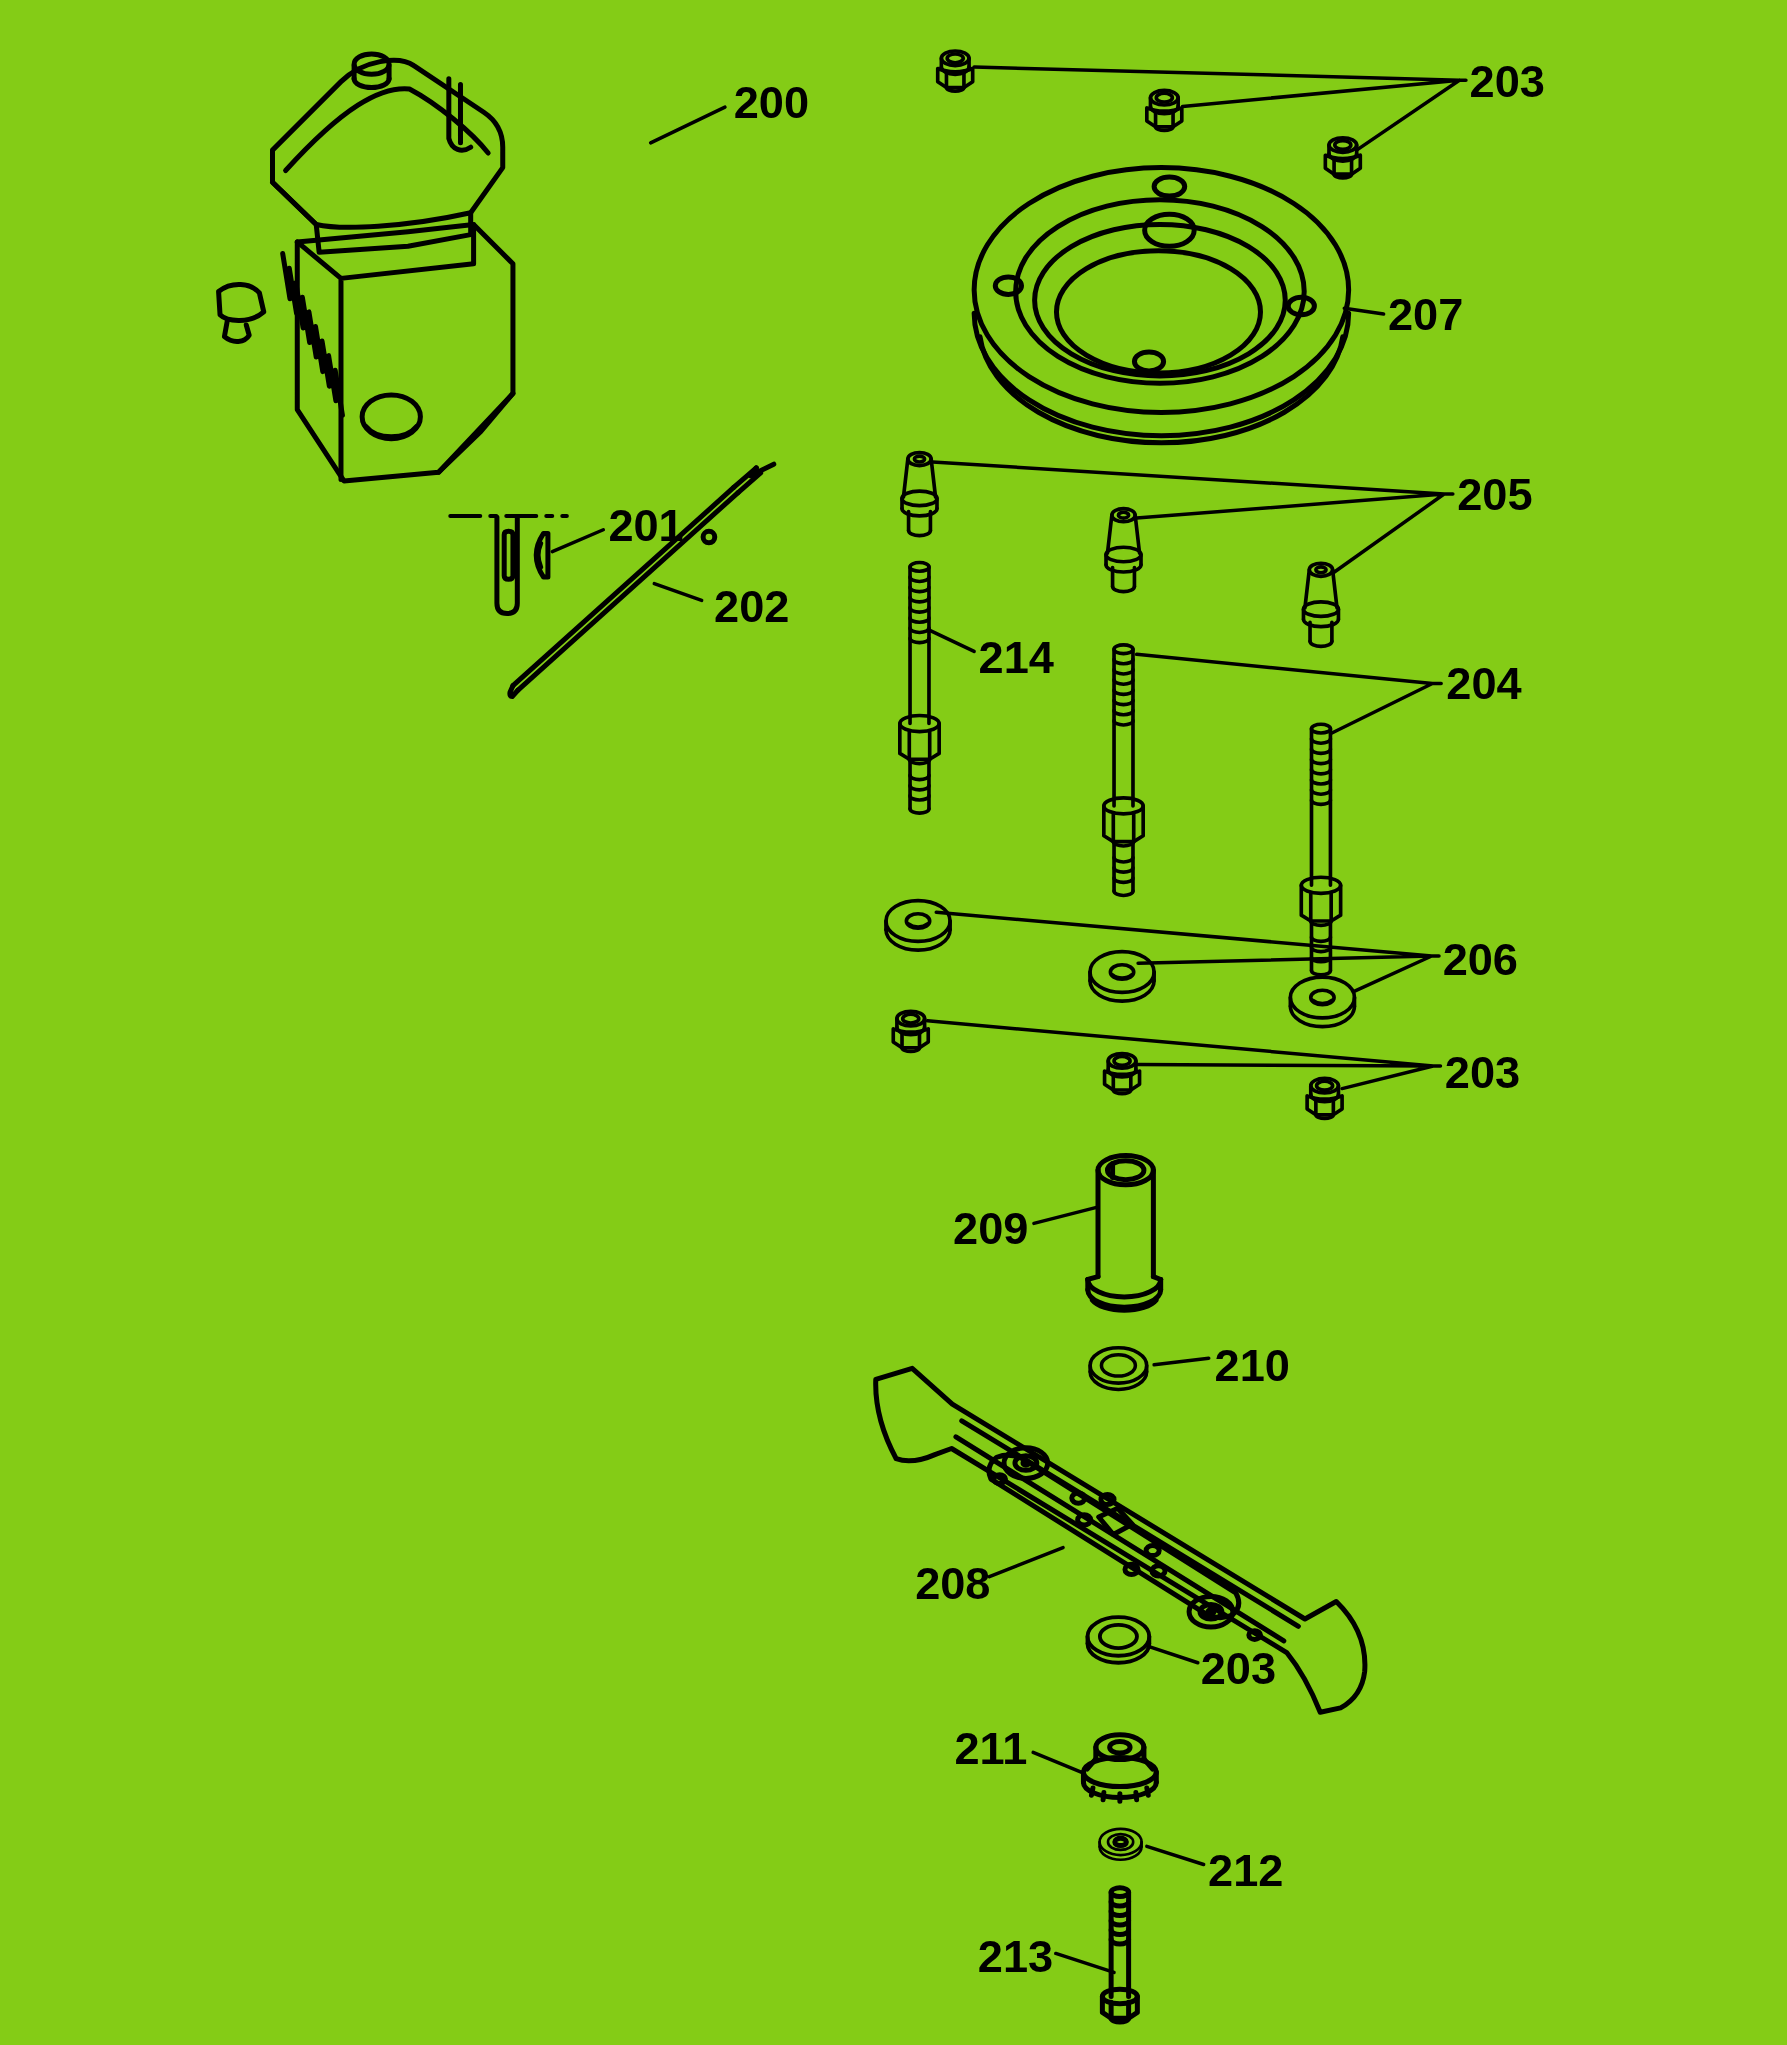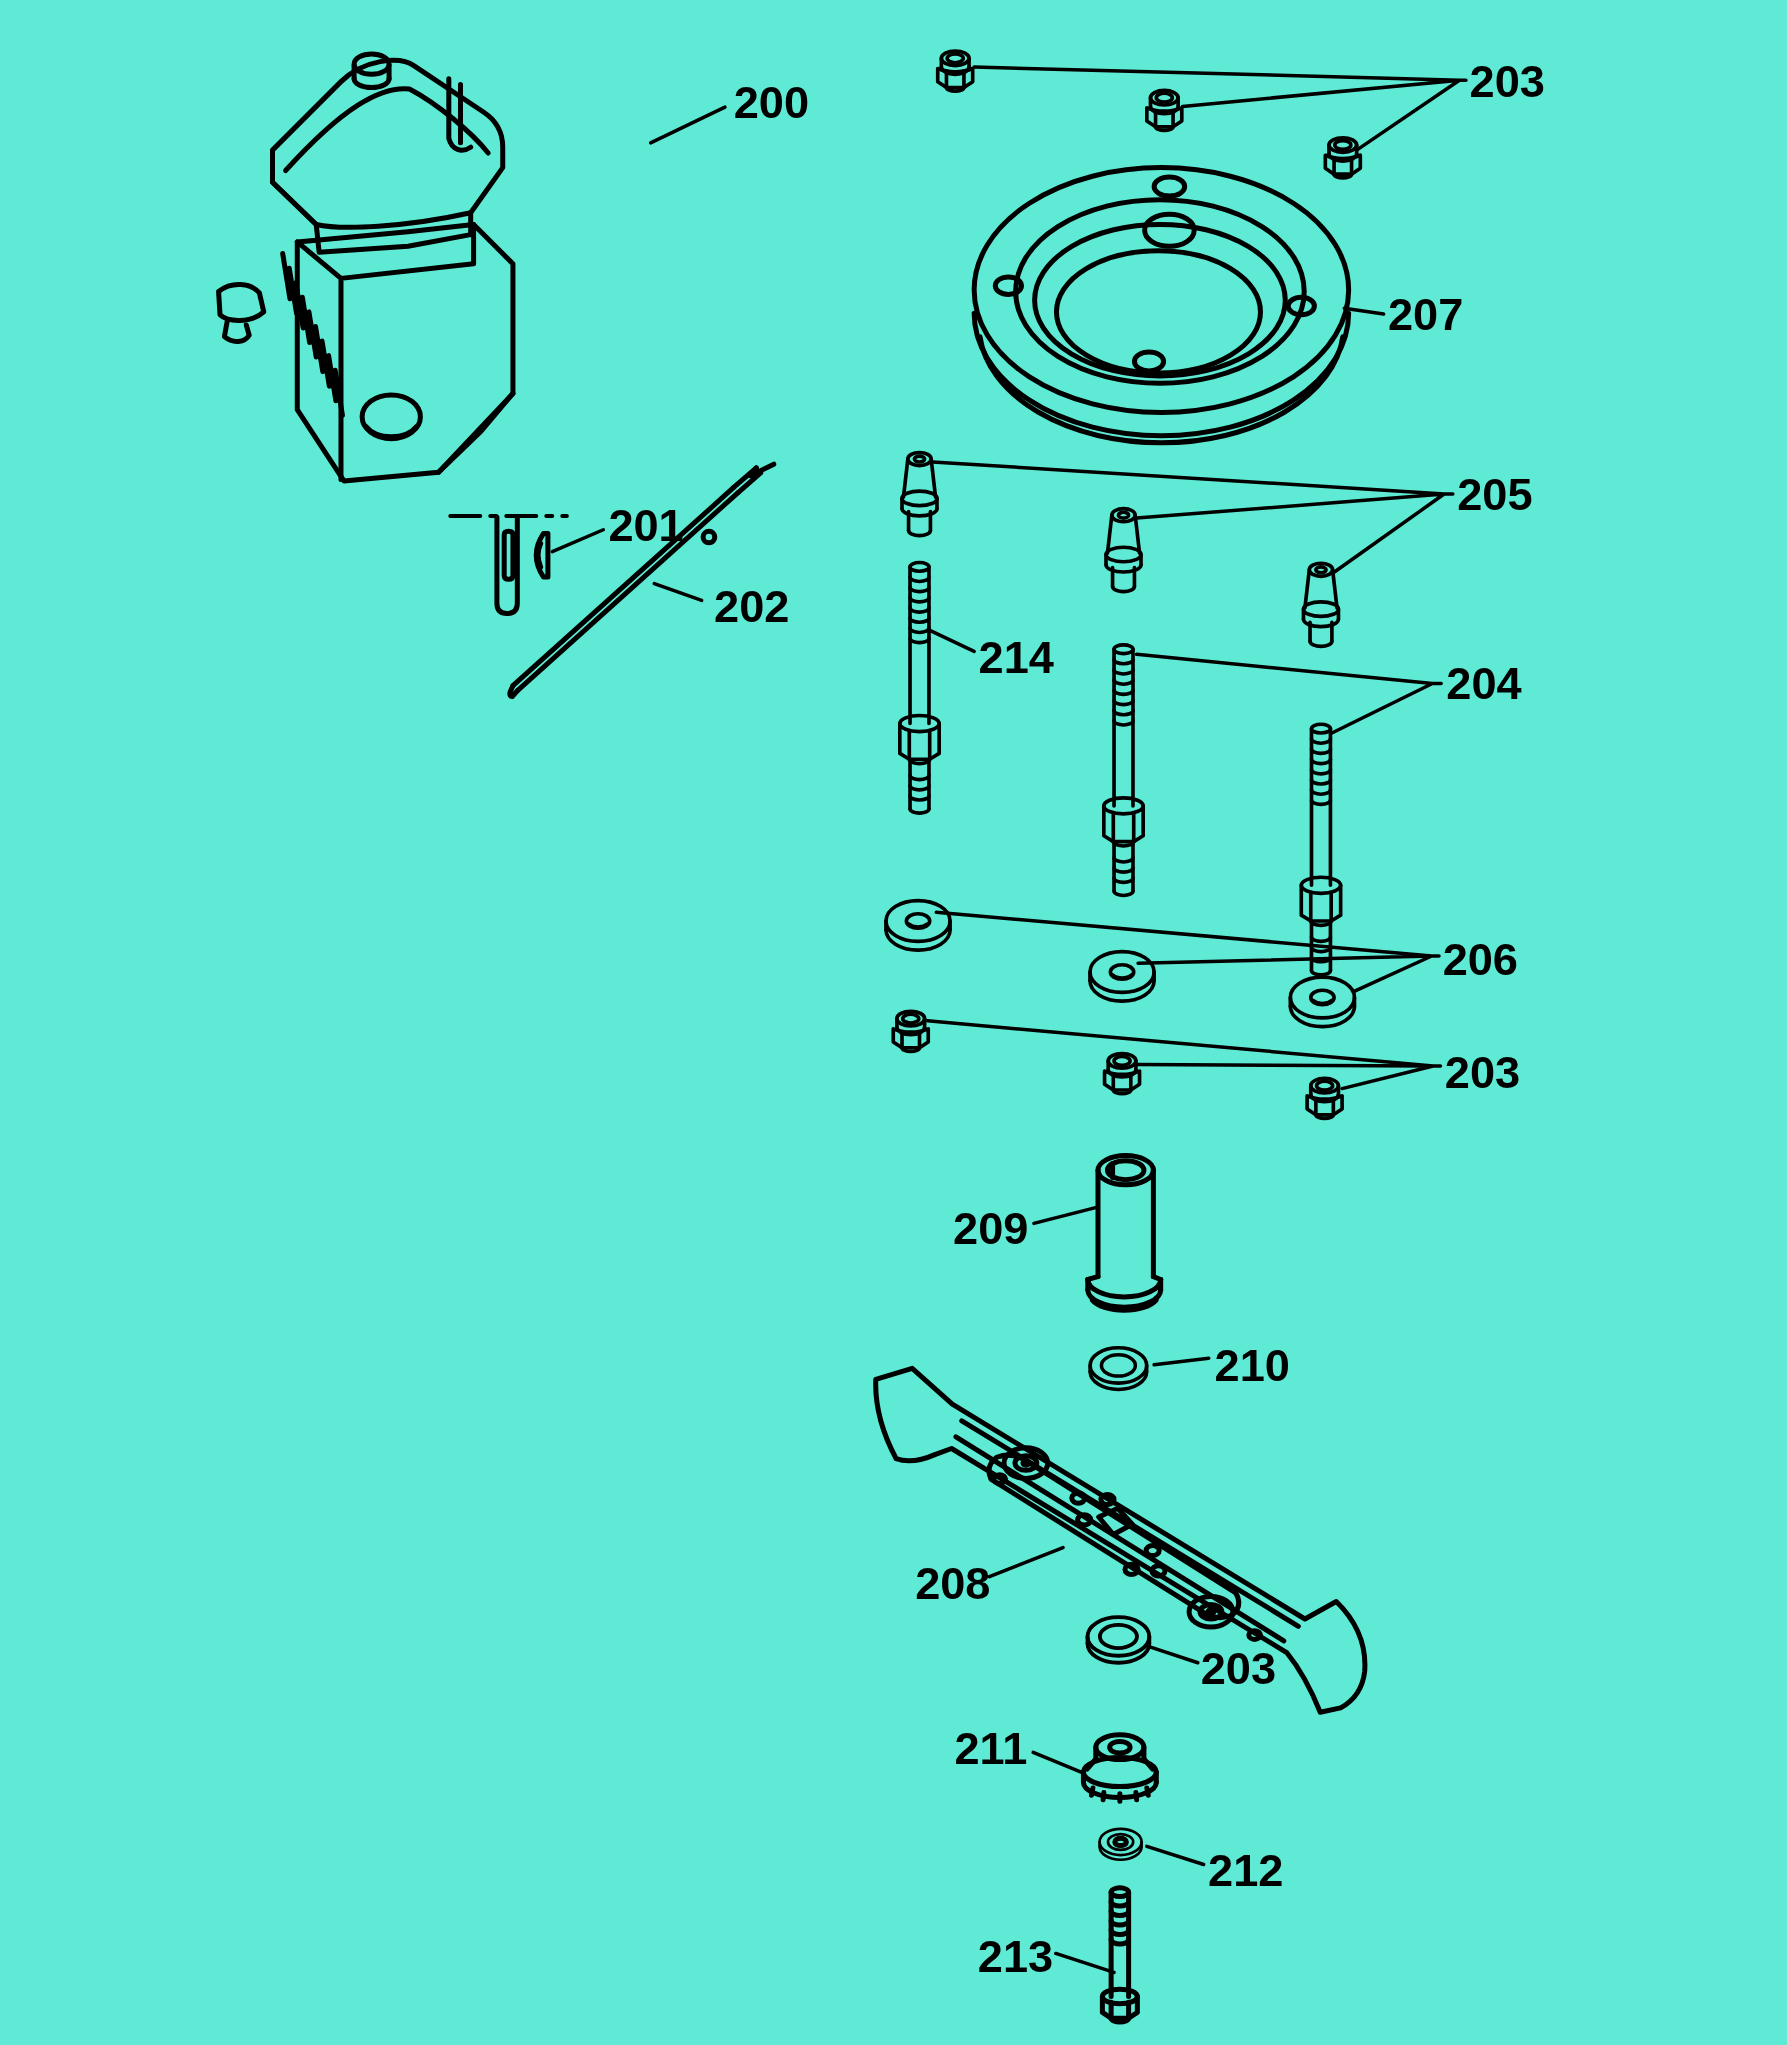--- a/index.html
+++ b/index.html
@@ -1,16 +1,16 @@
 <!DOCTYPE html>
 <html style="font-size:11.7px"><head>
 <meta charset="utf-8">
 <style>
   html,body{margin:0;padding:0;background:#ffffff;}
-  .canvas{position:relative;width:1788px;height:2046px;background:#5eead4;overflow:hidden;}
+  .canvas{position:relative;width:1788px;height:2046px;background:#84cc16;overflow:hidden;}
   svg{display:block;width:1788px;height:2046px;}
   .part{fill:none;stroke:#000000;stroke-width:5;stroke-linecap:round;stroke-linejoin:round;vector-effect:non-scaling-stroke;}
   .part *{fill:none;stroke:#000000;stroke-width:5;stroke-linecap:round;stroke-linejoin:round;vector-effect:non-scaling-stroke;}
   .leader{fill:none;stroke:#000000;stroke-width:3.5;stroke-linecap:round;vector-effect:non-scaling-stroke;}
   .centerline{fill:none;stroke:#000000;stroke-width:4;stroke-dasharray:30 10 6 10;vector-effect:non-scaling-stroke;}
   .callout{font-family:"Liberation Sans", sans-serif;font-weight:700;font-size:62px;fill:#000000;stroke:none;}
 </style>
 </head>
 <body>
 

